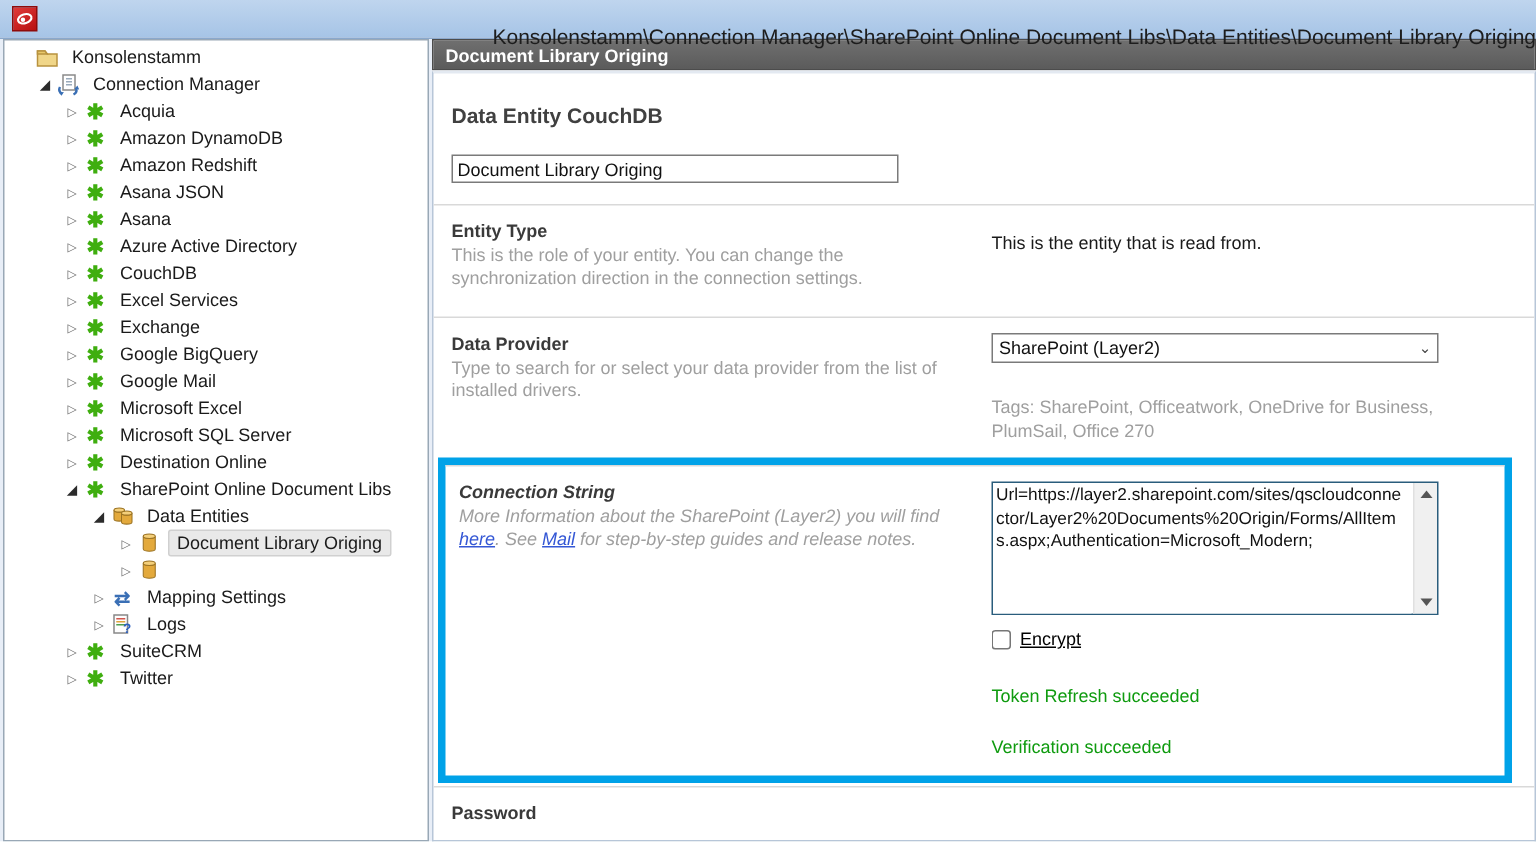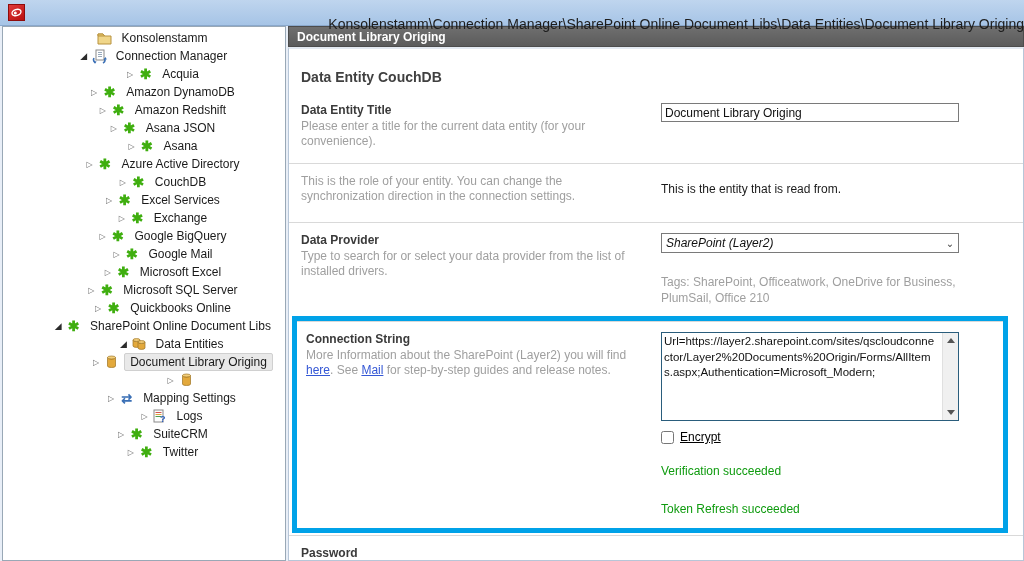--- a/index.html
+++ b/index.html
@@ -15,21 +15,21 @@
   .title-text { position:absolute; left:0; right:0; text-align:right;
     font-size:14px; color:#1d1d1d; white-space:nowrap;margin-top:22px; }
 
   
   .main { display:flex; height:535px; background:#e8eef7; }
   .tree-panel { width:284px; background:#fff; border:1px solid #99a8b6;
     margin-left:2px; overflow:hidden; padding-top:2px; flex-shrink:0; }
   .content-panel { flex:1; display:flex; flex-direction:column; margin-left:2px; background:#fff; }
 
   
-  .trow { height:18px; display:flex; align-items:center; white-space:nowrap; color:#1a1a1a;justify-content:center; }
+  .trow { height:18px; display:flex; align-items:center; white-space:nowrap; color:#1a1a1a; }
   .trow .expander { width:14px; font-size:8px; color:#6d6d6d; text-align:center; flex-shrink:0; }
   .trow .expander.exp { color:#2b2b2b; font-size:9px; }
   .trow .ticon { width:17px; height:16px; display:inline-flex; align-items:center;
     justify-content:center; margin-right:4px; flex-shrink:0; }
   .trow .tlabel { padding:1px 3px; border-radius:2px; }
   .trow.selected .tlabel-wrap { background:#e9e9e9; border:1px solid #d0d0d0; border-radius:2px;
     display:inline-flex; align-items:center; padding:0 2px; }
   .tlabel-wrap { display:inline-flex; align-items:center; border:1px solid transparent; }
   .conn-ic { color:#3fae0f; font-size:14px; font-weight:bold; line-height:1; }
   .map-ic { color:#3a6fb5; font-size:13px; font-weight:bold; line-height:1; }
@@ -49,27 +49,27 @@
   .sec-label { font-weight:bold; color:#3a3a3a; margin-bottom:2px; }
   .sec-desc { color:#9f9f9f; line-height:1.25; }
   .sec-desc a { color:#3457d5; text-decoration:underline; cursor:pointer; }
 
   .txt-input { width:298px; height:19px; border:1px solid #7a7a7a; background:#fff;
     font-family:"Liberation Sans",sans-serif; font-size:12px; padding:1px 3px; color:#111; }
   .plain-value { color:#1a1a1a; padding-top:8px; }
 
   .combo { width:298px; height:20px; border:1px solid #7a7a7a; background:#fff;
     display:flex; align-items:center; cursor:default; }
-  .combo .combo-text { flex:1; padding:0 4px; color:#111;font-style:italic; }
+  .combo .combo-text { flex:1; padding:0 4px; color:#111; }
   .combo .combo-arrow { width:16px; text-align:center; color:#444; font-size:10px; }
   .tags { color:#9f9f9f; margin-top:22px; line-height:1.3; width:310px; }
 
   .hl-box { border:5px solid #00a2e8; margin:0 15px 0 3px; }
   .hl-box .section { padding-left:9px; }
-  .hl-box .sec-left { width:355px; }
+  .hl-box .sec-left { width:355px;font-style:italic; }
 
   .ta-wrap { position:relative; width:298px; height:89px; border:1px solid #2a5d7c; background:#fff; }
   .ta { width:calc(100% - 17px); height:100%; border:none; outline:none; resize:none;
     font-family:"Liberation Sans",sans-serif; font-size:11.5px; color:#111;
     word-break:break-all; overflow:hidden; padding:1px 2px; line-height:1.35; }
   .ta-sb { position:absolute; top:0; right:0; bottom:0; width:16px; background:#f0f0f0;
     border-left:1px solid #e0e0e0; display:flex; flex-direction:column; justify-content:space-between; }
   .sb-btn { height:15px; display:flex; align-items:center; justify-content:center; cursor:pointer; }
   .arr-up { width:0; height:0; border-left:4px solid transparent; border-right:4px solid transparent;
     border-bottom:5px solid #555; }
@@ -220,21 +220,21 @@
       <span class="expander">▷</span>
       <span class="ticon conn-ic">✱</span>
       <span class="tlabel-wrap">
           <span class="tlabel">Microsoft SQL Server</span>
         </span>
     </div>
     <div class="trow" style="padding-left:38px">
       <span class="expander">▷</span>
       <span class="ticon conn-ic">✱</span>
       <span class="tlabel-wrap">
-          <span class="tlabel">Quickbooks Online</span>
+          <span class="tlabel">Destination Online</span>
         </span>
     </div>
     <div class="trow" style="padding-left:38px">
       <span class="expander exp">◢</span>
       <span class="ticon conn-ic">✱</span>
       <span class="tlabel-wrap">
           <span class="tlabel">SharePoint Online Document Libs</span>
         </span>
     </div>
 
@@ -320,49 +320,46 @@
     </div>
   </div>
 
   <div class="content-panel">
     <div class="content-header">Document Library Origing</div>
 
     <div class="content-body">
       <div class="page-heading">Data Entity CouchDB</div>
 
       <div class="section" style="padding-top:14px; padding-bottom:14px;">
-        <div class="sec-left">
-          <div class="sec-label">Data Entity Title</div>
-          <div class="sec-desc">Please enter a title for the current data entity (for your convenience).</div>
-        </div>
         <div class="sec-right">
           <input class="txt-input" type="text" value="Document Library Origing" style="">
         </div>
       </div>
 
       <div class="section sep" style="padding-bottom:18px;">
         <div class="sec-left">
+          <div class="sec-label">Entity Type</div>
           <div class="sec-desc">This is the role of your entity. You can change the synchronization direction in the connection settings.</div>
         </div>
         <div class="sec-right">
           <div class="plain-value">This is the entity that is read from.</div>
         </div>
       </div>
 
       <div class="section sep" style="padding-bottom:10px;">
         <div class="sec-left">
           <div class="sec-label">Data Provider</div>
           <div class="sec-desc">Type to search for or select your data provider from the list of installed drivers.</div>
         </div>
         <div class="sec-right">
           <div class="combo">
             <span class="combo-text">SharePoint (Layer2)</span>
             <span class="combo-arrow">⌄</span>
           </div>
-          <div class="tags">Tags: SharePoint, Officeatwork, OneDrive for Business, PlumSail, Office 210</div>
+          <div class="tags">Tags: SharePoint, Officeatwork, OneDrive for Business, PlumSail, Office 270</div>
         </div>
       </div>
 
       <div class="hl-box">
         <div class="section sep" style="padding-bottom:12px;">
           <div class="sec-left">
             <div class="sec-label">Connection String</div>
             <div class="sec-desc"><span>More Information about the SharePoint (Layer2) you will find </span><a>here</a><span>. See </span><a>Mail</a><span> for step-by-step guides and release notes.</span></div>
           </div>
           <div class="sec-right">
@@ -374,22 +371,22 @@
                   </div>
                 <div class="sb-btn">
                     <div class="arr-dn"></div>
                   </div>
               </div>
             </div>
             <div class="encrypt-row">
               <input type="checkbox" style="">
               <span>Encrypt</span>
             </div>
+            <div class="status second">Token Refresh succeeded</div>
             <div class="status">Verification succeeded</div>
-            <div class="status second">Token Refresh succeeded</div>
           </div>
         </div>
       </div>
 
       <div class="section sep" style="margin-top:2px;">
         <div class="sec-left">
           <div class="sec-label">Password</div>
 
         </div>
         <div class="sec-right">

